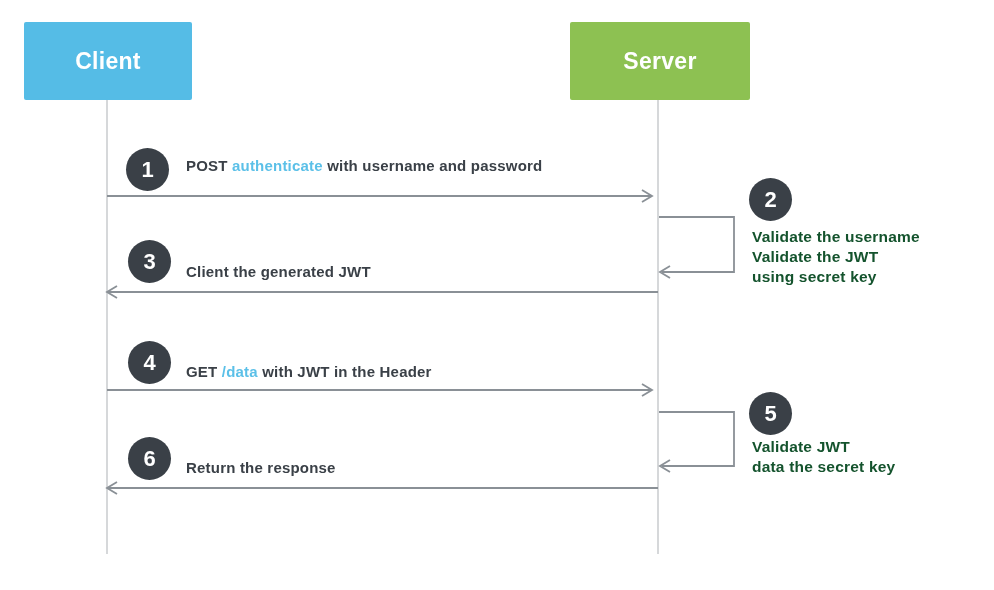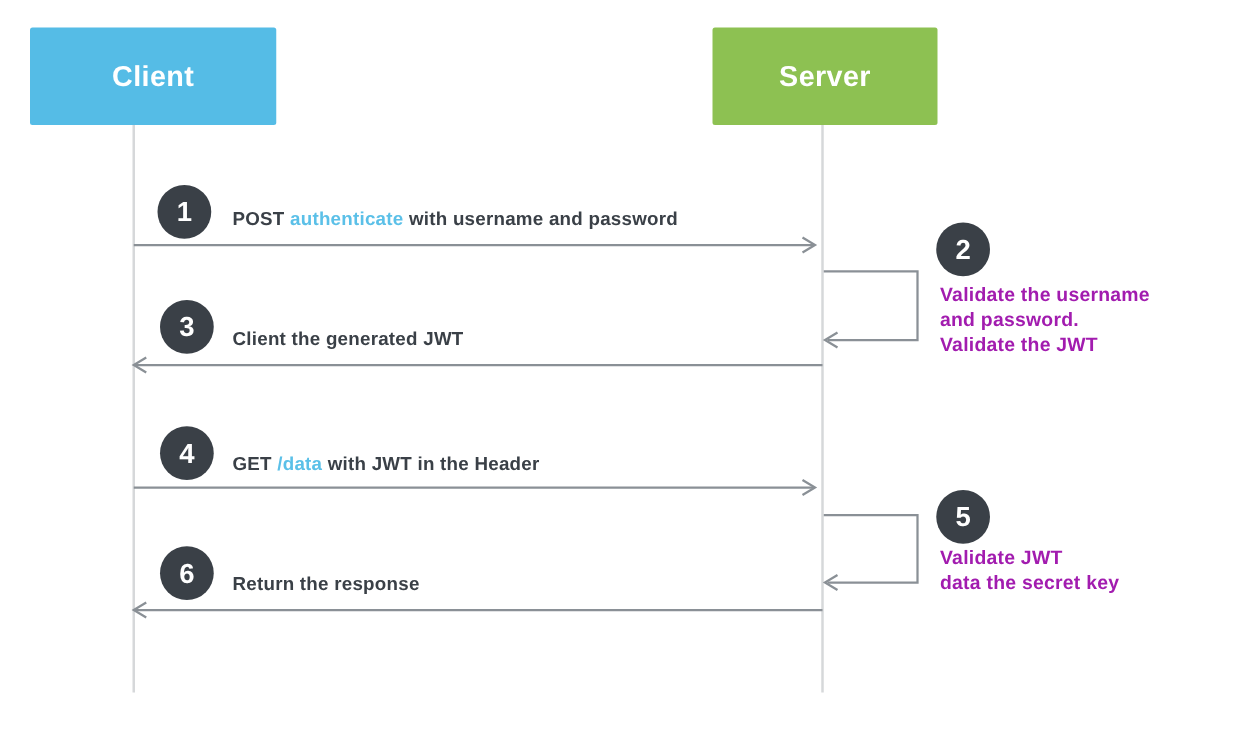--- a/index.html
+++ b/index.html
@@ -8,47 +8,47 @@
     font-family:"Liberation Sans", sans-serif; overflow:hidden;
   }
   svg.connectors { position:absolute; left:0; top:0; }
   .lifeline { stroke:#D6D8DA; stroke-width:2; fill:none; }
   .arrow    { stroke:#8A9096; stroke-width:1.8; fill:none; }
 
   .actor {
     position:absolute; display:flex; align-items:center; justify-content:center;
     color:#ffffff; font-weight:bold; font-size:23px; letter-spacing:0.3px; border-radius:2px;
   }
-  .actor-client { left:24px;  top:22px; width:197px; height:78px; background:#55BCE6; }
+  .actor-client { left:24px;  top:22px; width:168px; height:78px; background:#55BCE6; }
   .actor-server { left:570px; top:22px; width:180px; height:78px; background:#8DC152; }
 
   .badge {
     position:absolute; width:43px; height:43px; border-radius:50%;
     background:#3A4047; color:#ffffff; font-weight:bold; font-size:22px;
     display:flex; align-items:center; justify-content:center;
   }
   .badge-1 { left:126px; top:148px; }
   .badge-2 { left:749px; top:178px; }
   .badge-3 { left:128px; top:240px; }
   .badge-4 { left:128px; top:341px; }
   .badge-5 { left:749px; top:392px; }
   .badge-6 { left:128px; top:437px; }
 
   .msg {
     position:absolute; font-size:15px; font-weight:bold; color:#3A4047;
     letter-spacing:0.2px; white-space:nowrap; line-height:20px;
   }
-  .msg-1 { left:186px; top:166px; }
+  .msg-1 { left:186px; top:156px; }
   .msg-3 { left:186px; top:262px; }
   .msg-4 { left:186px; top:362px; }
   .msg-6 { left:186px; top:458px; }
   .endpoint { color:#5BC0E8; }
 
   .note {
-    position:absolute; font-size:15.5px; font-weight:bold; color:#a21caf;
+    position:absolute; font-size:15.5px; font-weight:bold; color:#14532d;
     line-height:20px; letter-spacing:0.2px; white-space:nowrap;
   }
   .note-2 { left:752px; top:227px; }
   .note-5 { left:752px; top:437px; }
 </style>
 </head>
 <body>
 
 <div class="canvas">
 
@@ -93,22 +93,22 @@
   <div class="msg msg-1"><span>POST </span><span class="endpoint">authenticate</span><span> with username and password</span></div>
 
   <div class="msg msg-3">Client the generated JWT</div>
 
   <div class="msg msg-4"><span>GET </span><span class="endpoint">/data</span><span> with JWT in the Header</span></div>
 
   <div class="msg msg-6">Return the response</div>
 
   <div class="note note-2">
     <div>Validate the username</div>
-    <div>and password.</div>
     <div>Validate the JWT</div>
+    <div>using secret key</div>
   </div>
 
   <div class="note note-5">
     <div>Validate JWT</div>
     <div>data the secret key</div>
   </div>
 
 </div>
 
 </body></html>

